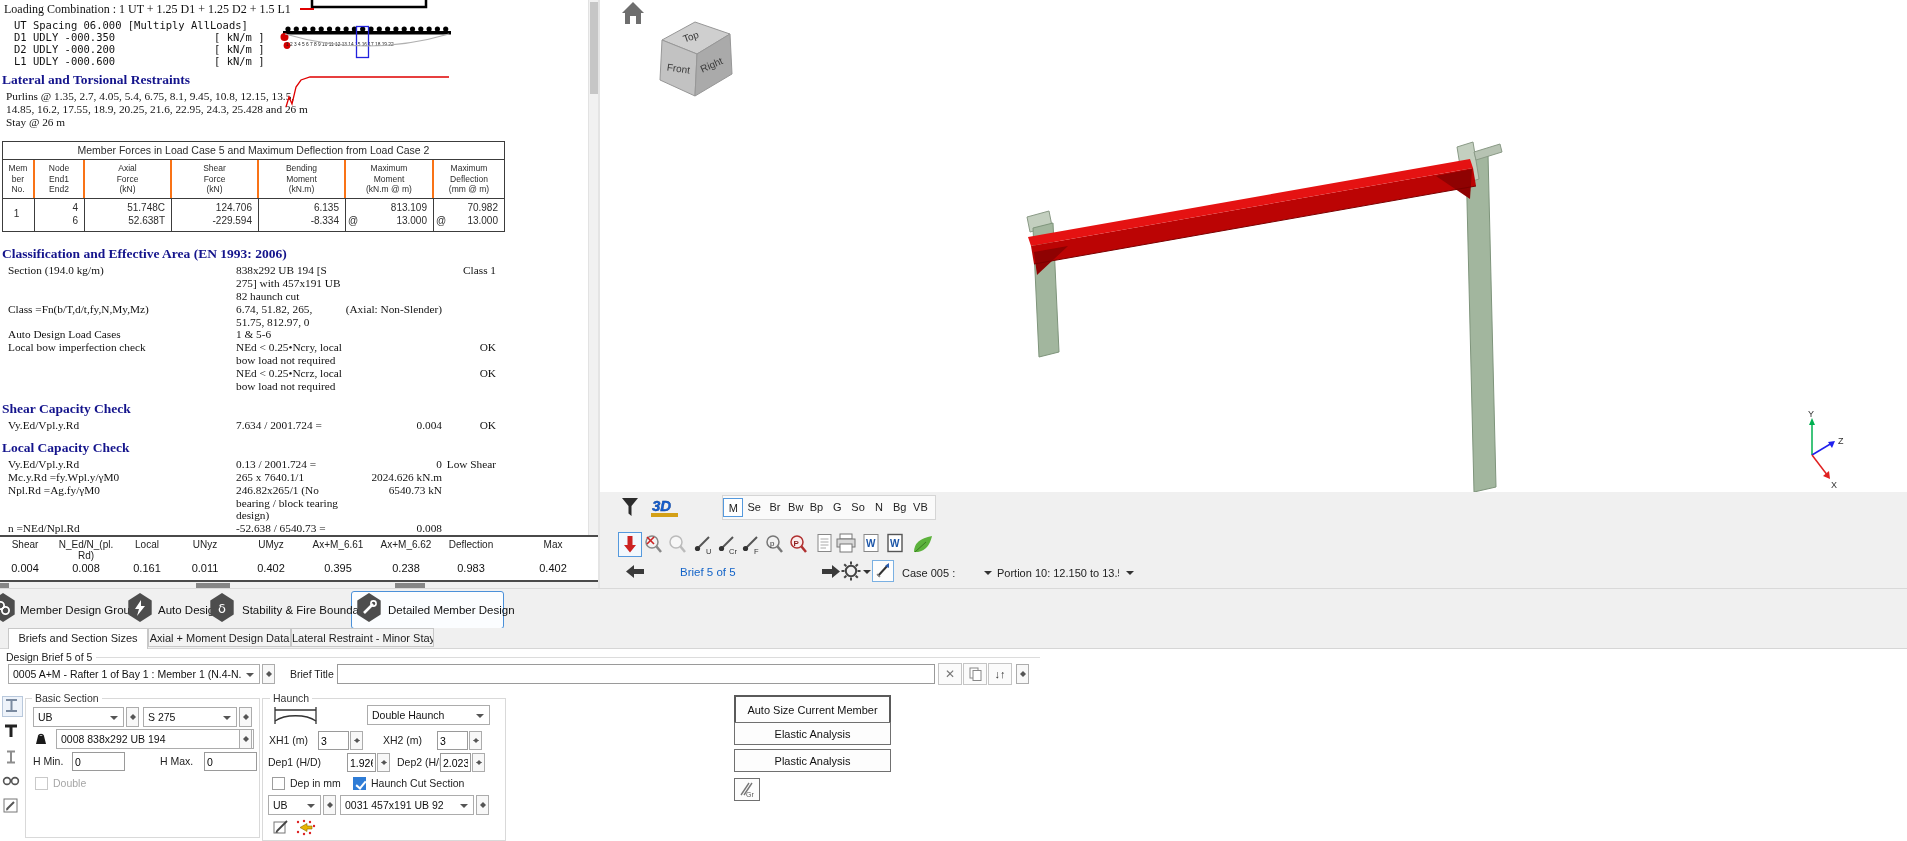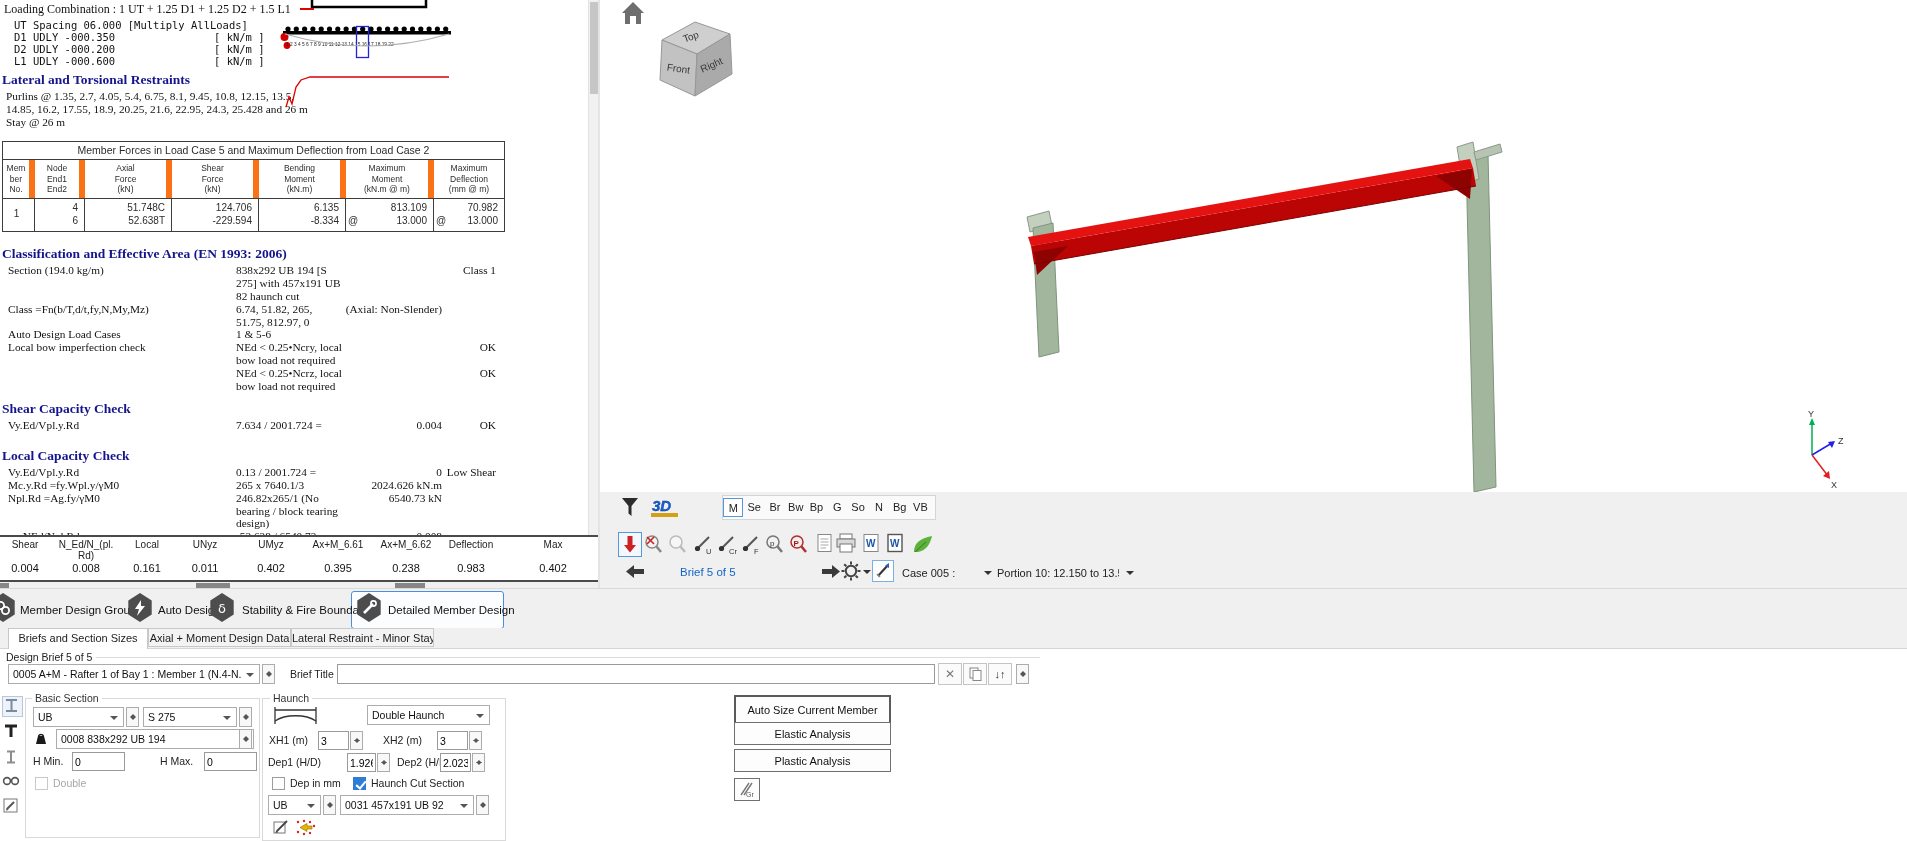--- a/index.html
+++ b/index.html
@@ -10,21 +10,21 @@
   .report{position:absolute;left:0;top:0;width:588px;height:536px;background:#fff;overflow:hidden;color:#111}
   .rep-line1{font:12px "Liberation Serif",serif;margin:2px 0 2px 4px}
   .mono-line{position:relative;margin-left:14px;height:12px;font:10.5px "DejaVu Sans Mono",monospace;white-space:pre}
   .mono-line .unit{position:absolute;left:200px;top:0}
   .rep-h{font:bold 13.5px "Liberation Serif",serif;color:#14148c;margin:5px 0 2px 2px}
   .rep-p{font:11.3px "Liberation Serif",serif;padding-left:6px;line-height:13px}
   .ftable{width:503px;margin:12px 0 0 2px;border:1.5px solid #3c3c3c;color:#2c2c2c;background:#fff;box-sizing:border-box}
   .ftitle{text-align:center;font-size:10.5px;border-bottom:1.5px solid #3c3c3c;padding:2px 0 3px}
   .fhead,.fbody{display:grid;grid-template-columns:32px 50px 87px 87px 87px 88px 1fr}
   .fhead{border-bottom:1.5px solid #3c3c3c}
-  .fhead>div{font-size:8.5px;text-align:center;padding:3px 1px;white-space:pre-line;line-height:1.25;border-right:6px solid #f97316}
+  .fhead>div{font-size:8.5px;text-align:center;padding:3px 1px;white-space:pre-line;line-height:1.25;border-right:2px solid #f97316}
   .fhead>div:last-child{border-right:none}
   .fbody>div{font-size:10px;text-align:right;padding:2px 6px 4px 2px;line-height:1.3;border-right:1px solid #3c3c3c}
   .fbody>div:last-child{border-right:none}
   .fc-mem{display:flex;align-items:center;justify-content:center;text-align:center}
   .fat{display:flex;justify-content:space-between}
   .kv{display:grid;grid-template-columns:228px 1fr 100px 58px;width:492px;font:11.3px "Liberation Serif",serif;line-height:12.9px;padding-left:8px}
   .kv .res{text-align:right}
   .kv .st{text-align:right;padding-right:4px}
 
   
@@ -225,30 +225,30 @@
       </div>
 
     <div class="rep-h" style="margin-top:8px">Shear Capacity Check</div>
     <div class="kv">
         <span class="lab">Vy.Ed/Vpl.y.Rd</span>
         <span>7.634 / 2001.724 =</span>
         <span class="res">0.004</span>
         <span class="st">OK</span>
       </div>
 
-    <div class="rep-h" style="margin-top:16px">Local Capacity Check</div>
+    <div class="rep-h" style="margin-top:8px">Local Capacity Check</div>
     <div class="kv">
         <span class="lab">Vy.Ed/Vpl.y.Rd</span>
         <span>0.13 / 2001.724 =</span>
         <span class="res">0</span>
         <span class="st">Low Shear</span>
       </div>
     <div class="kv">
         <span class="lab">Mc.y.Rd =fy.Wpl.y/γM0</span>
-        <span>265 x 7640.1/3</span>
+        <span>265 x 7640.1/1</span>
         <span class="res">2024.626 kN.m</span>
         <span class="st"></span>
       </div>
     <div class="kv">
         <span class="lab">Npl.Rd =Ag.fy/γM0</span>
         <span>246.82x265/1 (No bearing / block tearing design)</span>
         <span class="res">6540.73 kN</span>
         <span class="st"></span>
       </div>
     <div class="kv">

